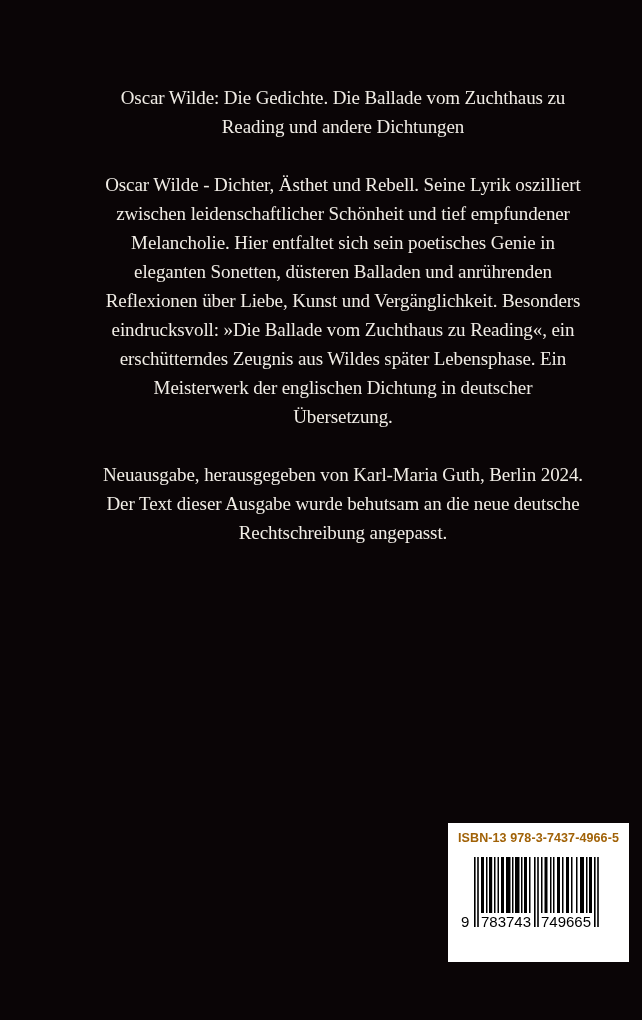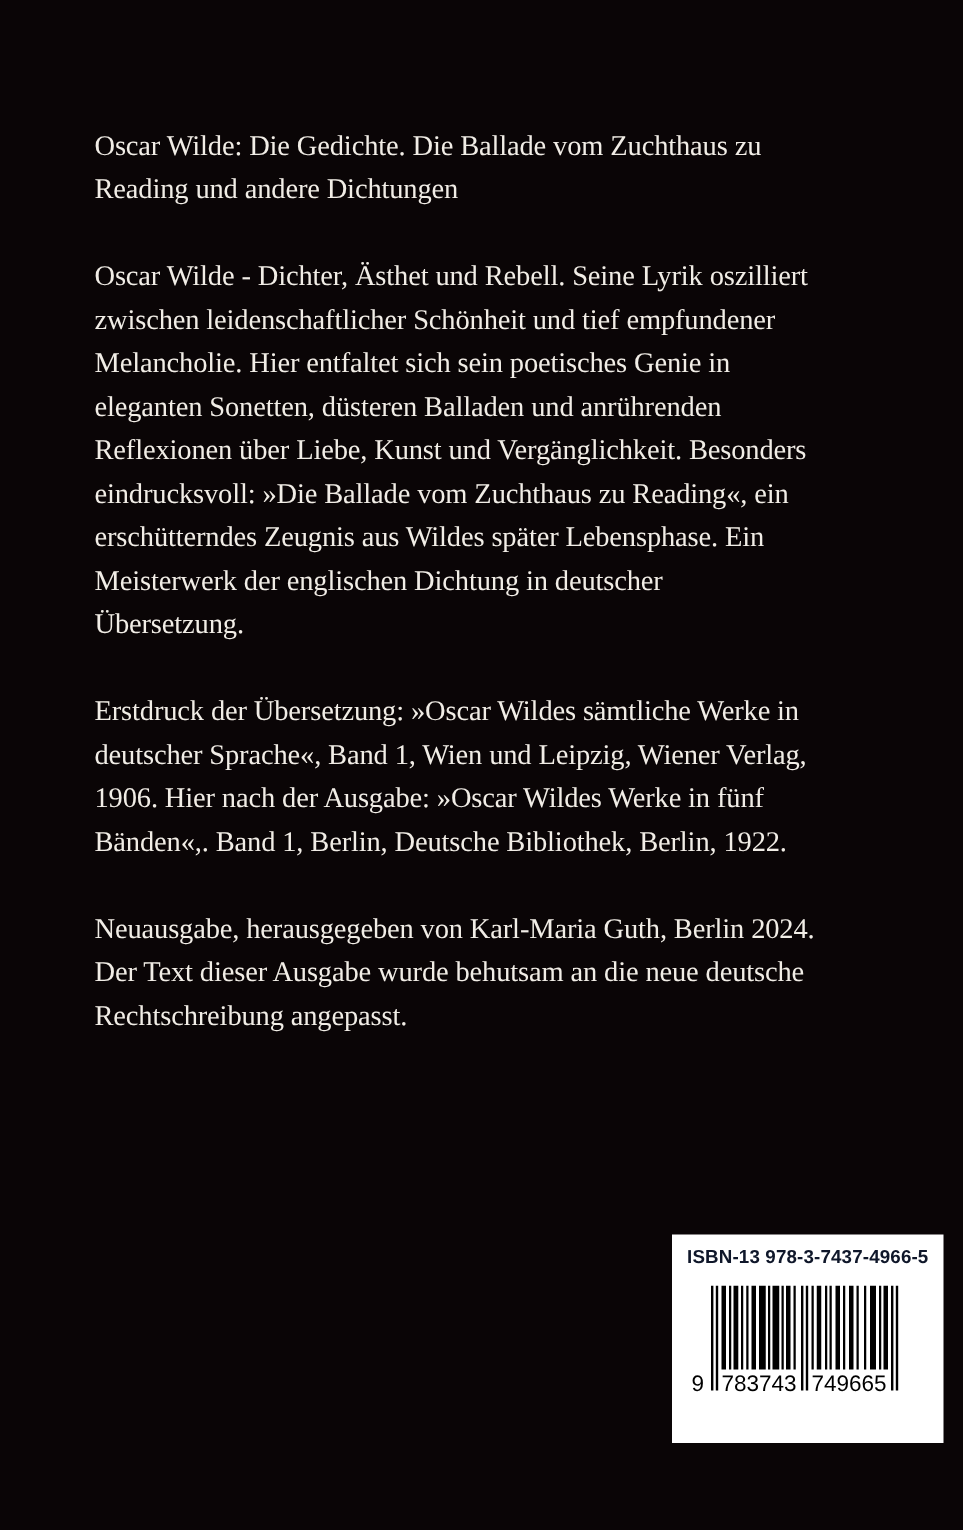--- a/index.html
+++ b/index.html
@@ -13,27 +13,27 @@
   }
   .text-block {
     position: absolute;
     left: 63px;
     top: 83px;
     width: 560px;
     font-size: 19px;
     line-height: 29px;
     letter-spacing: -0.1px;
   }
-  .para { margin: 0 0 29px 0; white-space: pre-line; }
+  .para { margin: 0 0 29px 0; white-space: pre-line; text-align: center; }
   .isbn-box {
     position: absolute;
     left: 448px; top: 823px;
     width: 181px; height: 139px;
     background: #ffffff;
-    color: #0f172a;
+    color: #a16207;
     font-family: "Liberation Sans", "DejaVu Sans", sans-serif;
   }
   .isbn-label {
     position: absolute;
     left: 0; right: 0; top: 8px;
     text-align: center;
     font-weight: bold;
     font-size: 12.5px;
     letter-spacing: 0.1px;
   }
@@ -52,24 +52,20 @@
 Reading und andere Dichtungen</p>
   <p class="para">Oscar Wilde  - Dichter, Ästhet und Rebell. Seine Lyrik oszilliert
 zwischen leidenschaftlicher Schönheit und tief empfundener
 Melancholie. Hier entfaltet sich sein poetisches Genie in
 eleganten Sonetten, düsteren Balladen und anrührenden
 Reflexionen über Liebe, Kunst und Vergänglichkeit. Besonders
 eindrucksvoll: »Die Ballade vom Zuchthaus zu Reading«, ein
 erschütterndes Zeugnis aus Wildes später Lebensphase. Ein
 Meisterwerk der englischen Dichtung in deutscher
 Übersetzung.</p>
-  <p class="para">Erstdruck der Übersetzung: »Oscar Wildes sämtliche Werke in
-deutscher Sprache«, Band 1, Wien und Leipzig, Wiener Verlag,
-1906. Hier nach der Ausgabe: »Oscar Wildes Werke in fünf
-Bänden«,. Band 1, Berlin, Deutsche Bibliothek, Berlin, 1922.</p>
   <p class="para">Neuausgabe, herausgegeben von Karl-Maria Guth, Berlin 2024.
 Der Text dieser Ausgabe wurde behutsam an die neue deutsche
 Rechtschreibung angepasst.</p>
 </div>
 
 <div class="isbn-box">
   <div class="isbn-label">ISBN-13 978-3-7437-4966-5</div>
   <div class="barcode">
     <svg width="160" height="72" viewBox="0 0 160 72" xmlns="http://www.w3.org/2000/svg">
       <g fill="#000">

